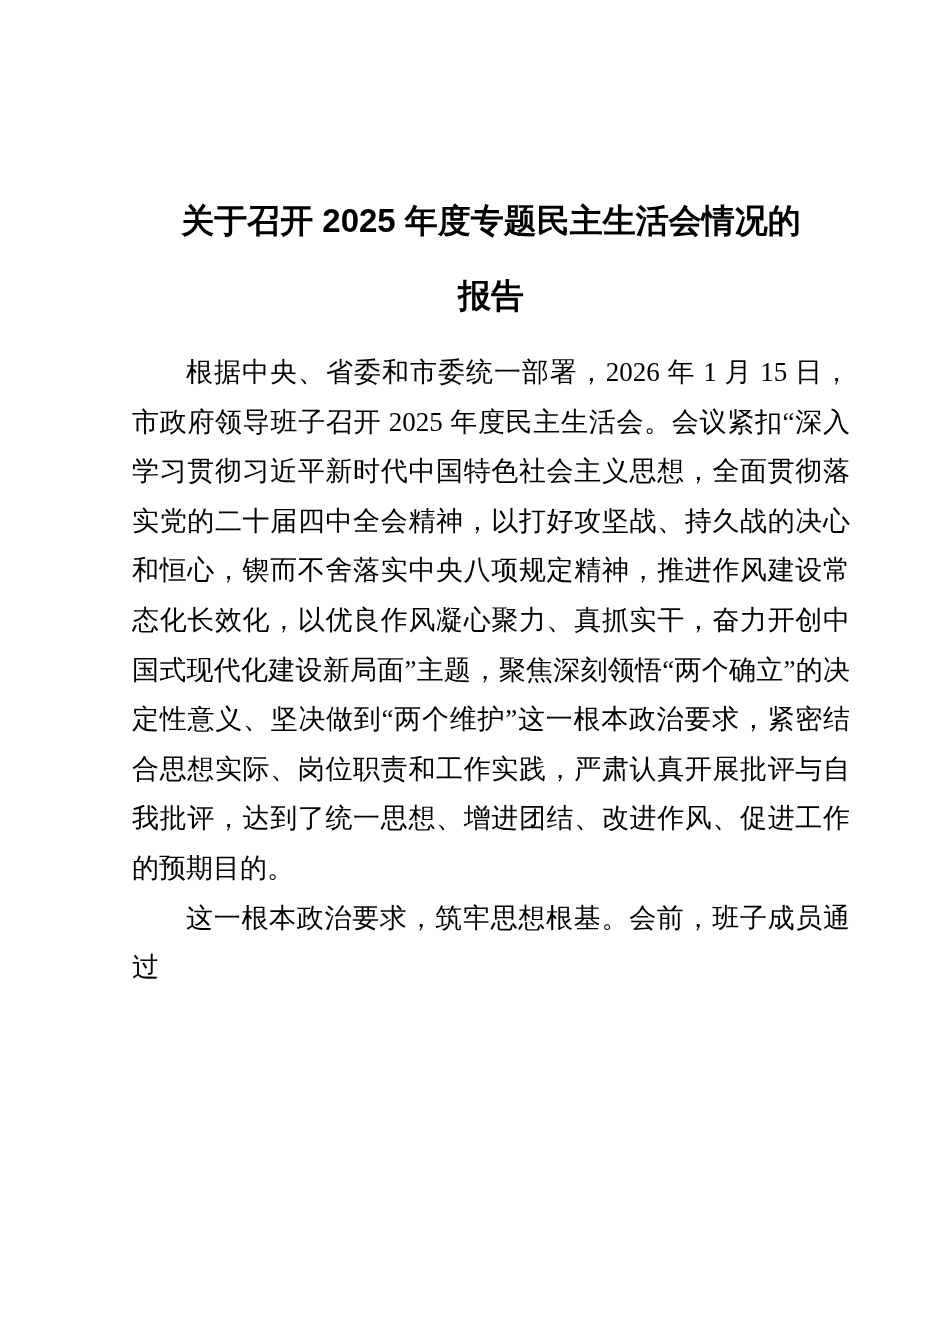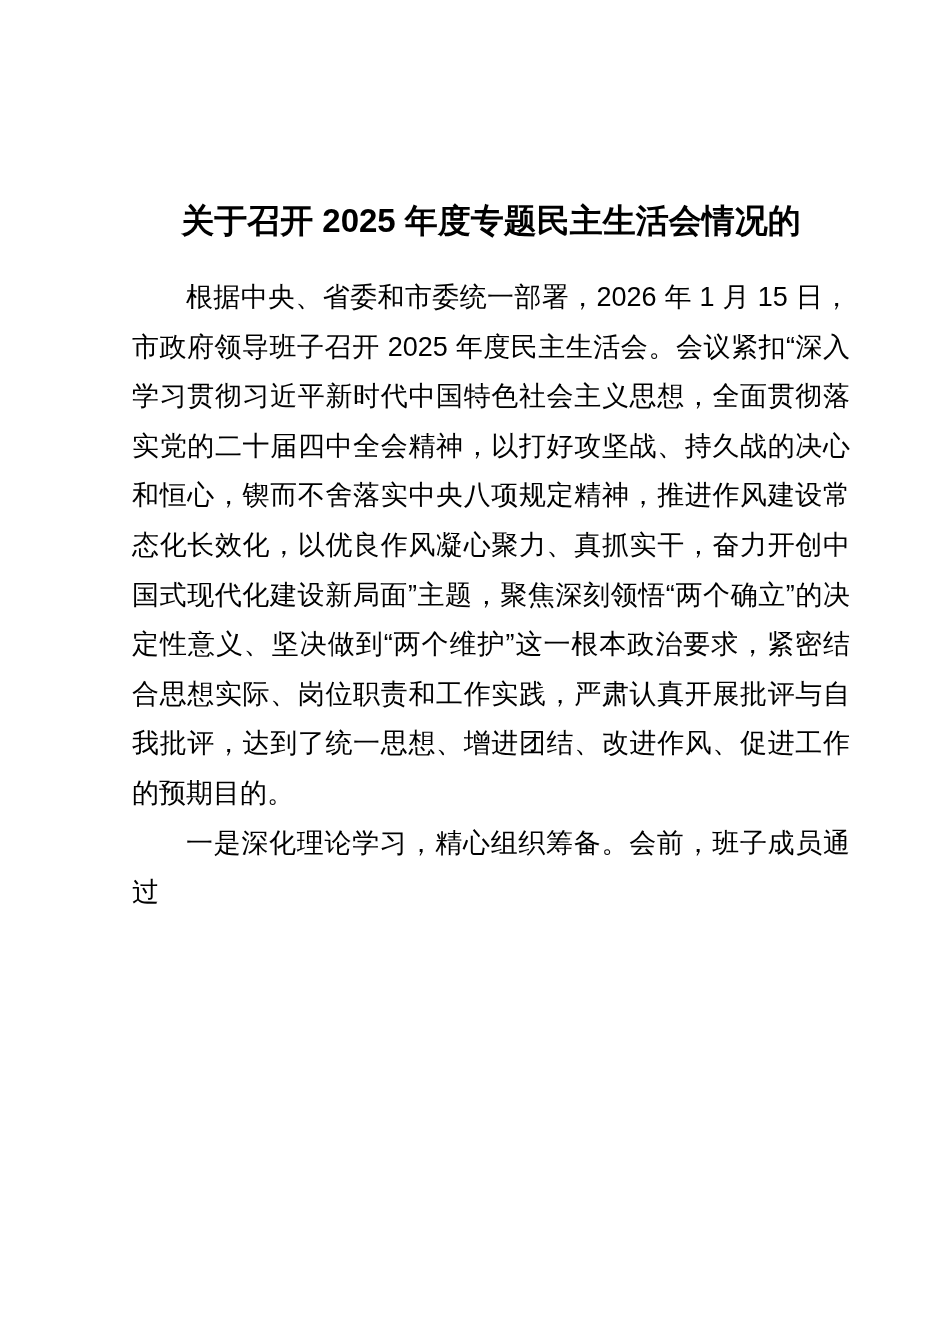--- a/index.html
+++ b/index.html
@@ -34,29 +34,31 @@
     margin-top: 15px;
     font-size: 27px;
     line-height: 49.6px;
     text-align: justify;
     text-justify: inter-ideograph;
     color: #000000;
   }
   .para {
     margin: 0;
     text-indent: 2em;
+    font-family: Liberation Serif, serif;
   }
   .para.heading {
     font-weight: 700;
   }
 </style>
 </head>
 <body>
 
 <div class="page">
   <h1 class="doc-title">
     <span class="title-line">关于召开 2025 年度专题民主生活会情况的</span>
+    <span class="title-line">报告</span>
   </h1>
   <div class="doc-body">
       <p class="para body">根据中央、省委和市委统一部署，2026 年 1 月 15 日，市政府领导班子召开 2025 年度民主生活会。会议紧扣“深入学习贯彻习近平新时代中国特色社会主义思想，全面贯彻落实党的二十届四中全会精神，以打好攻坚战、持久战的决心和恒心，锲而不舍落实中央八项规定精神，推进作风建设常态化长效化，以优良作风凝心聚力、真抓实干，奋力开创中国式现代化建设新局面”主题，聚焦深刻领悟“两个确立”的决定性意义、坚决做到“两个维护”这一根本政治要求，紧密结合思想实际、岗位职责和工作实践，严肃认真开展批评与自我批评，达到了统一思想、增进团结、改进作风、促进工作的预期目的。</p>
-      <p class="para body">一是深化理论学习，精心组织筹备。会前，班子成员通过</p>
+      <p class="para body">这一根本政治要求，筑牢思想根基。会前，班子成员通过</p>
     </div>
 </div>
 
 </body></html>

